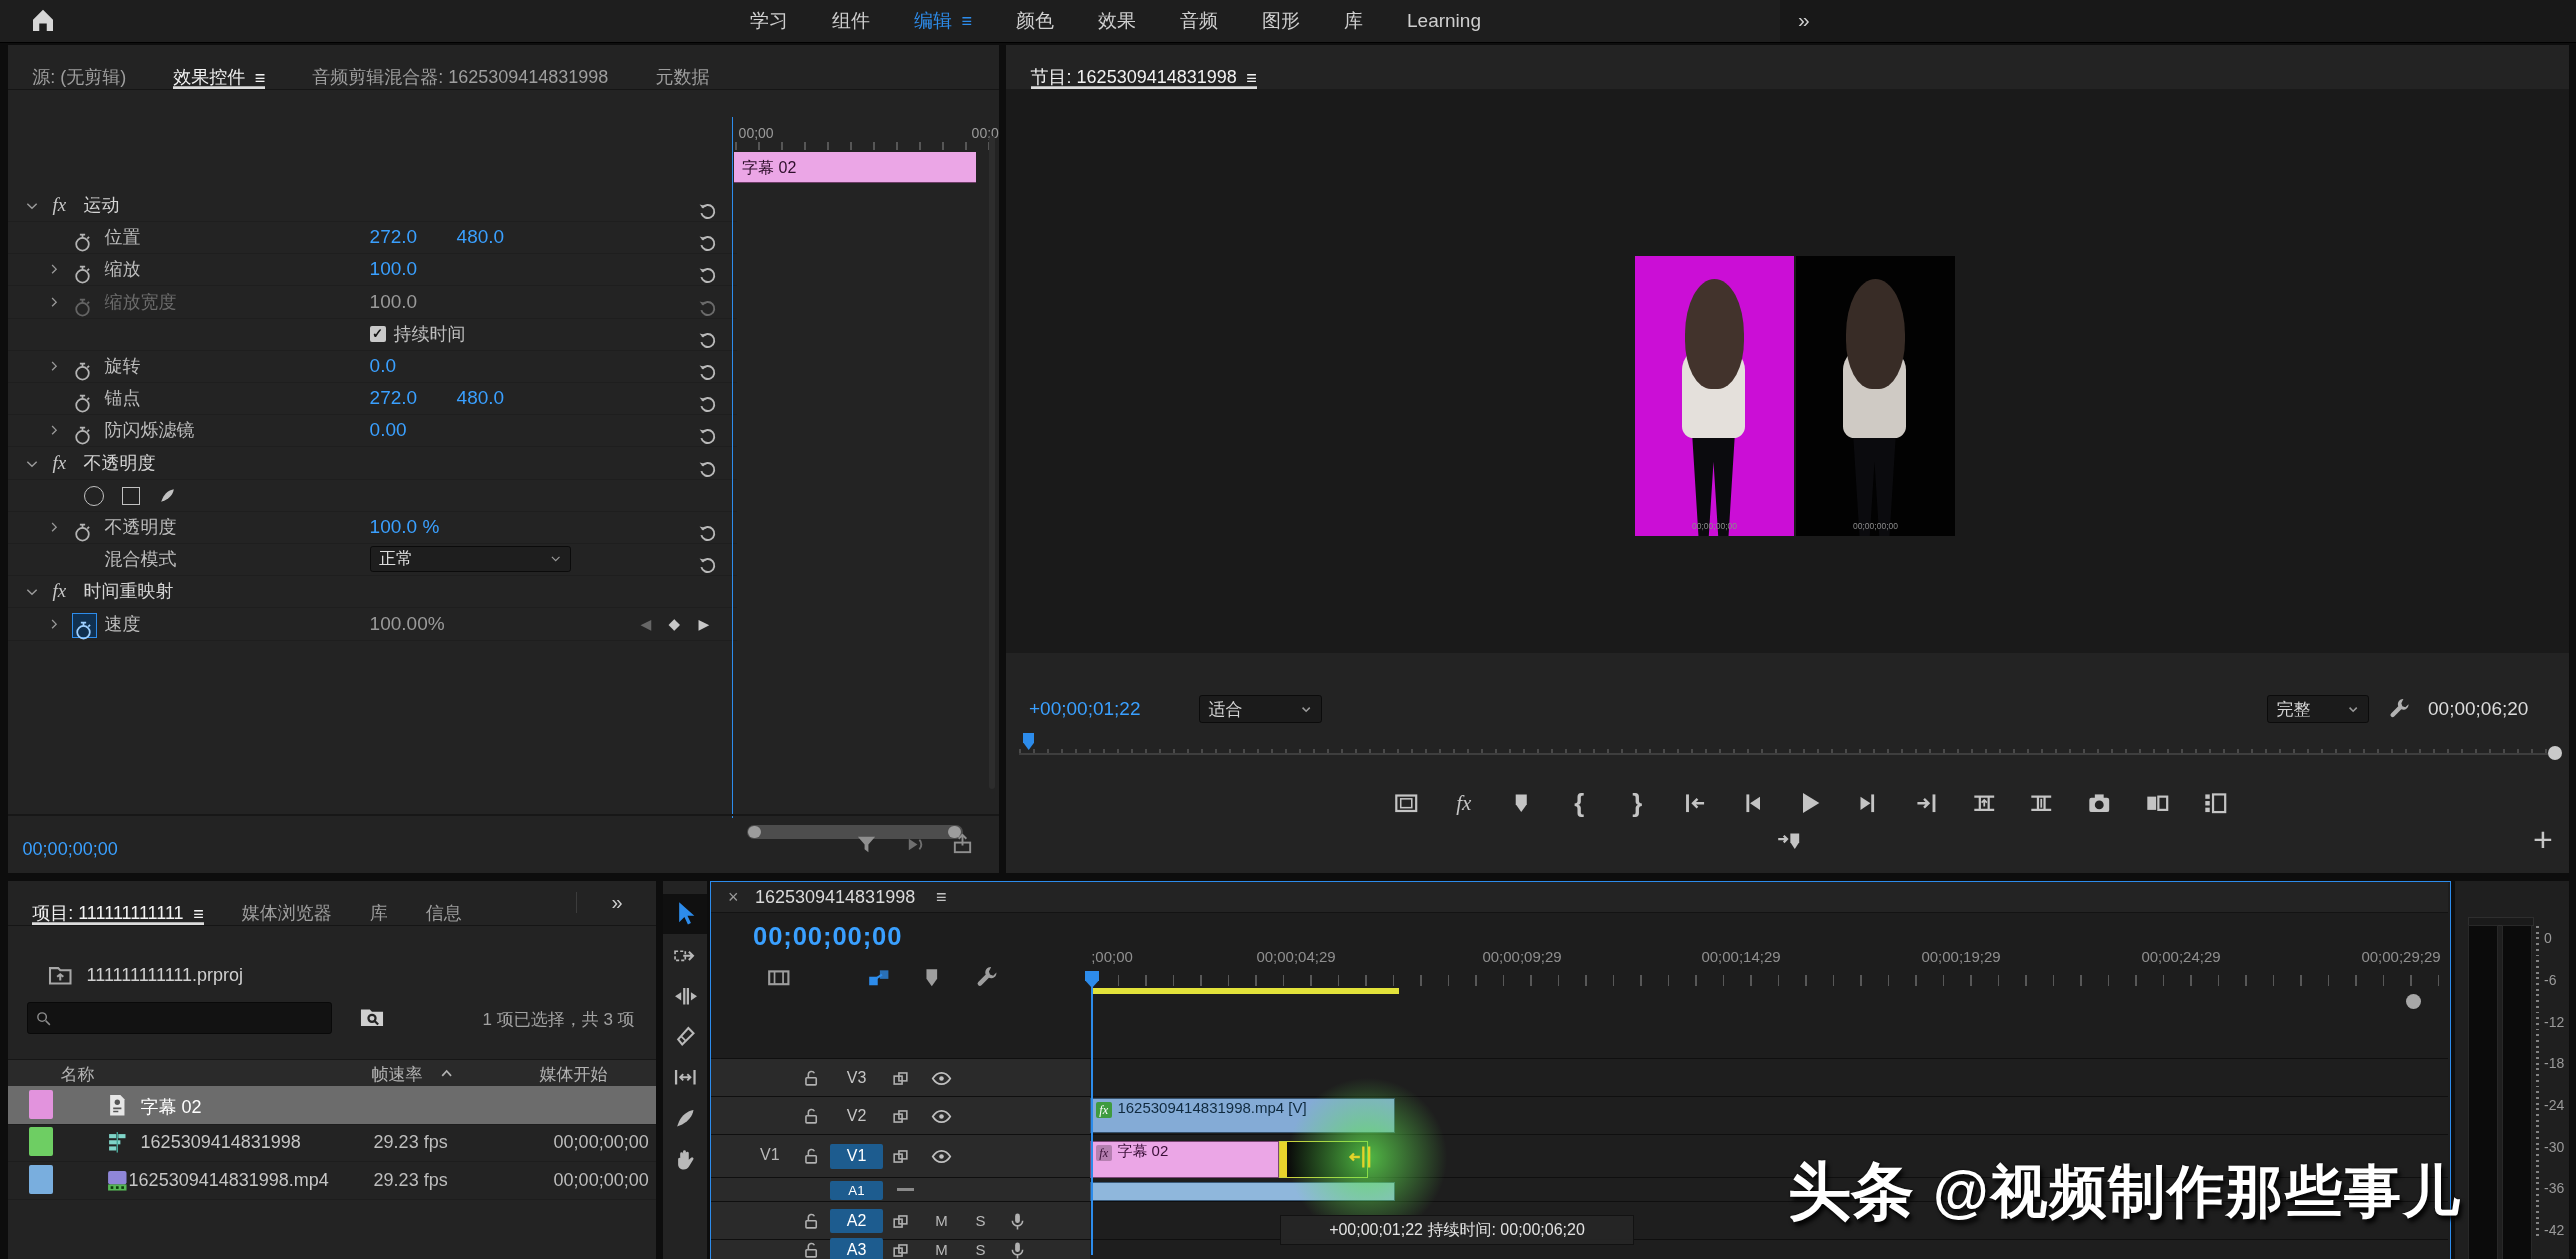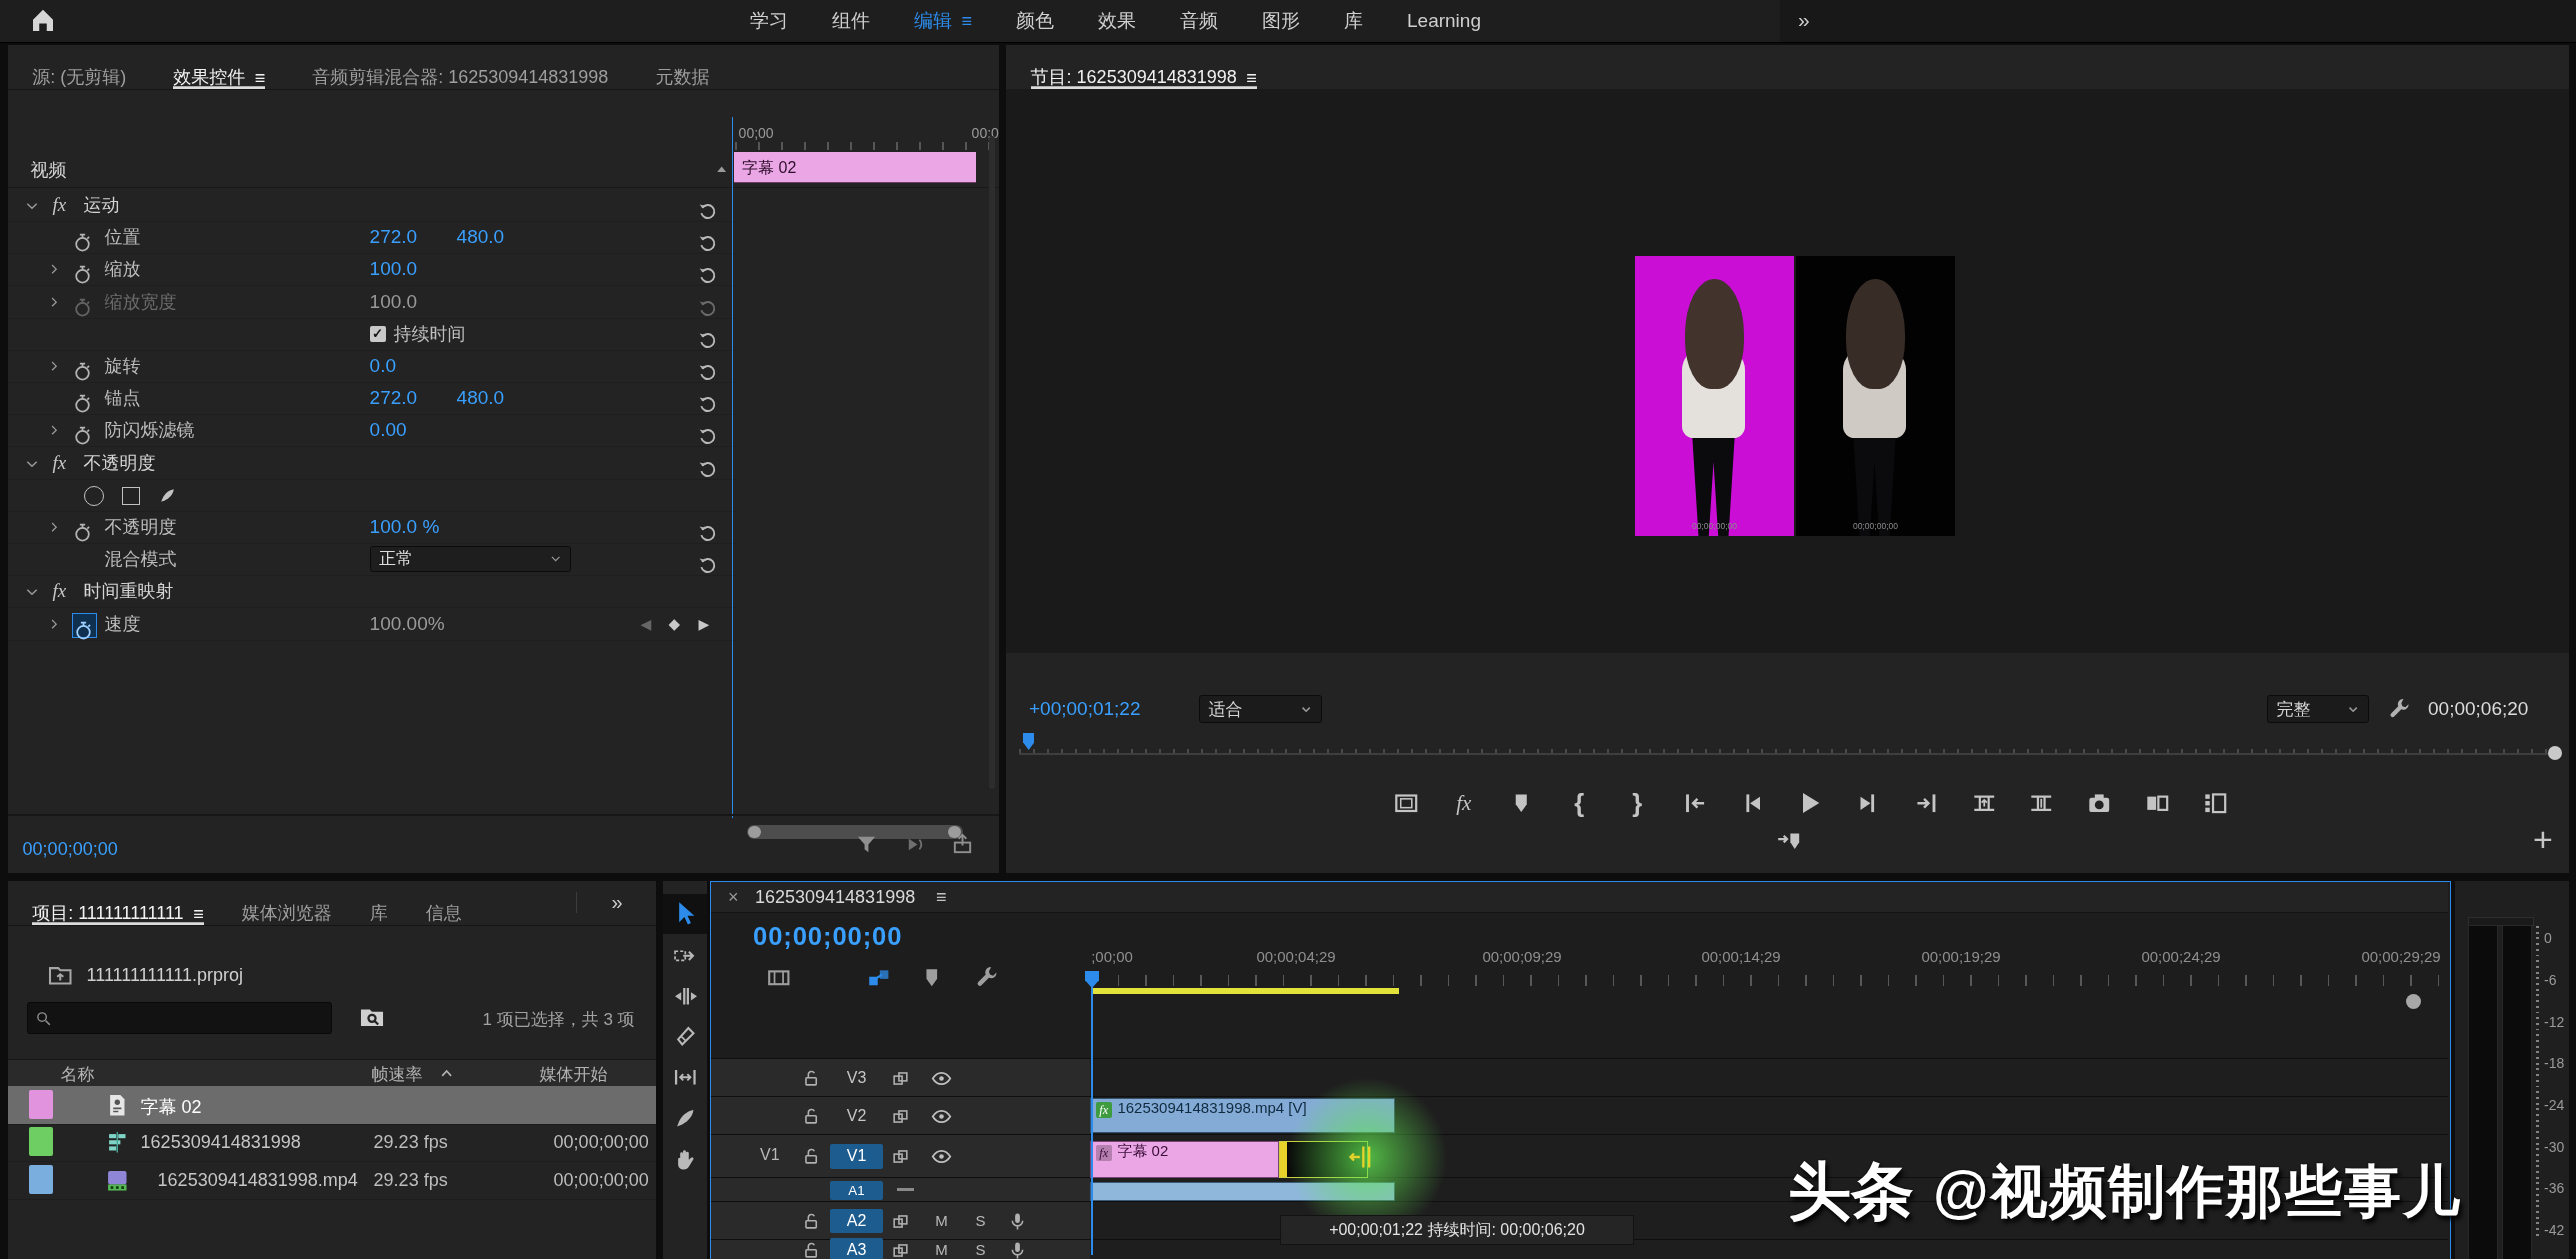--- a/index.html
+++ b/index.html
@@ -148,28 +148,20 @@
         <span>效果控件</span>
         <span class="menu-glyph">≡</span>
       </div>
       <div class="tab">
         <span>音频剪辑混合器: 1625309414831998</span>
       </div>
       <div class="tab">
         <span>元数据</span>
       </div>
     </div>
-  <div class="fx-videorow">
-    <span class="abs" style="left:23px;top:6.6px;color:#d6d6d6">视频</span>
-    <span class="icn abs" style="left:707px;top:11.4px;width:13.3px;height:13.3px;color:#9a9a9a">
-        <svg viewBox="0 0 24 24">
-          <path d="M4 18l8-10 8 10z" fill="currentColor"></path>
-        </svg>
-      </span>
-  </div>
   <div id="fx-rows">
       <div class="fxrow" style="top:144px">
         <span class="icn" style="width:14px;height:14px;color:#9a9a9a;position:absolute;left:17px;top:9.5px;">
           <svg viewBox="0 0 24 24">
             <path d="M4 8l8 8 8-8" fill="none" stroke="currentColor" stroke-width="2.5"></path>
           </svg>
         </span>
         <span class="fxi" style="left:45px">fx</span>
         <span class="lbl sec" style="left:76px">运动</span>
         <span class="resetbtn"><span class="icn" style="width:21px;height:21px;color:#b9b9b9;">
@@ -696,21 +688,21 @@
           <svg viewBox="0 0 24 24">
             <rect x="3" y="3" width="18" height="13" rx="2" fill="#8f86d8"></rect>
             <rect x="3" y="16" width="18" height="6" fill="#57b857"></rect>
             <g fill="#0c3d0c">
               <rect x="5.5" y="17.8" width="2.6" height="2.6"></rect>
               <rect x="10.7" y="17.8" width="2.6" height="2.6"></rect>
               <rect x="15.9" y="17.8" width="2.6" height="2.6"></rect>
             </g>
           </svg>
         </span>
-    <span class="abs" style="left:150px;top:8.5px;color:#c6c6c6">1625309414831998.mp4</span>
+    <span class="abs" style="left:121px;top:8.5px;color:#c6c6c6">1625309414831998.mp4</span>
     <span class="abs" style="left:366px;top:8.5px;color:#bdbdbd">29.23 fps</span>
     <span class="abs" style="left:546px;top:8.5px;color:#bdbdbd">00;00;00;00</span>
   </div>
     </div>
 </section>
 
 <div class="tools-rail" id="tools-rail">
     <div class="toolslot active" style="top:13.3px">
       <span class="icn" style="width:28px;height:28px;color:#2d8ceb;">
         <svg viewBox="0 0 24 24">

